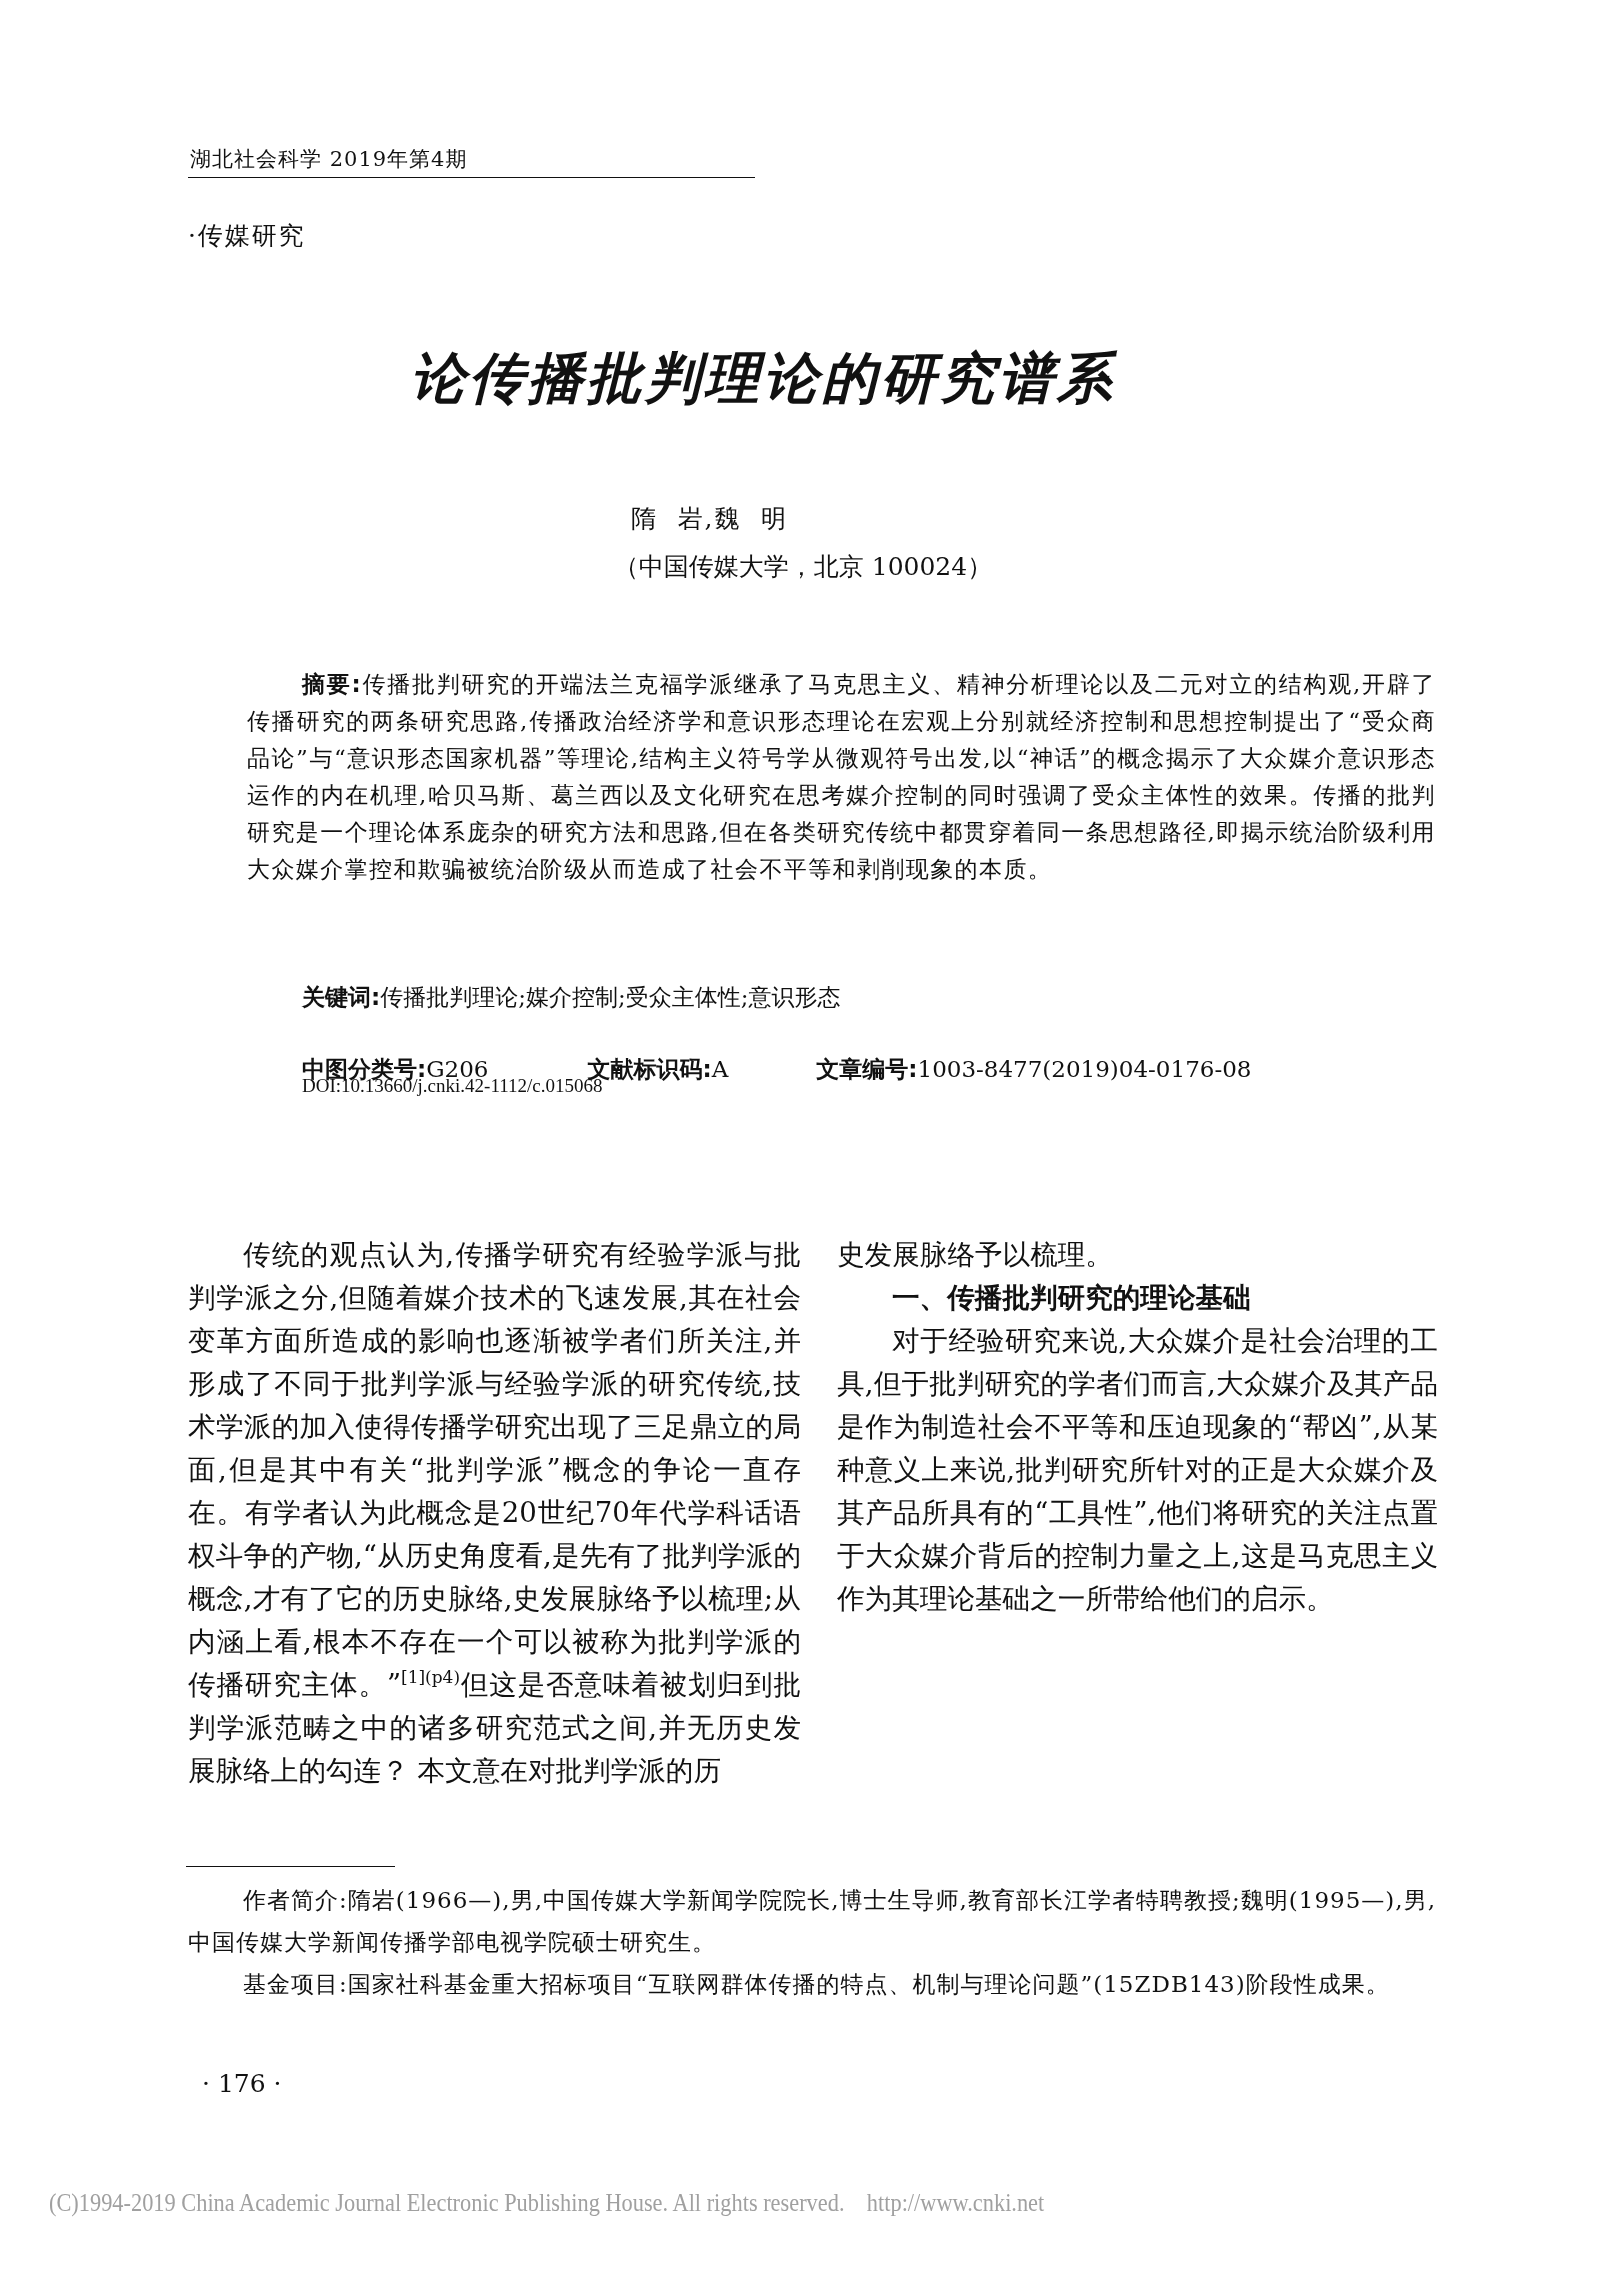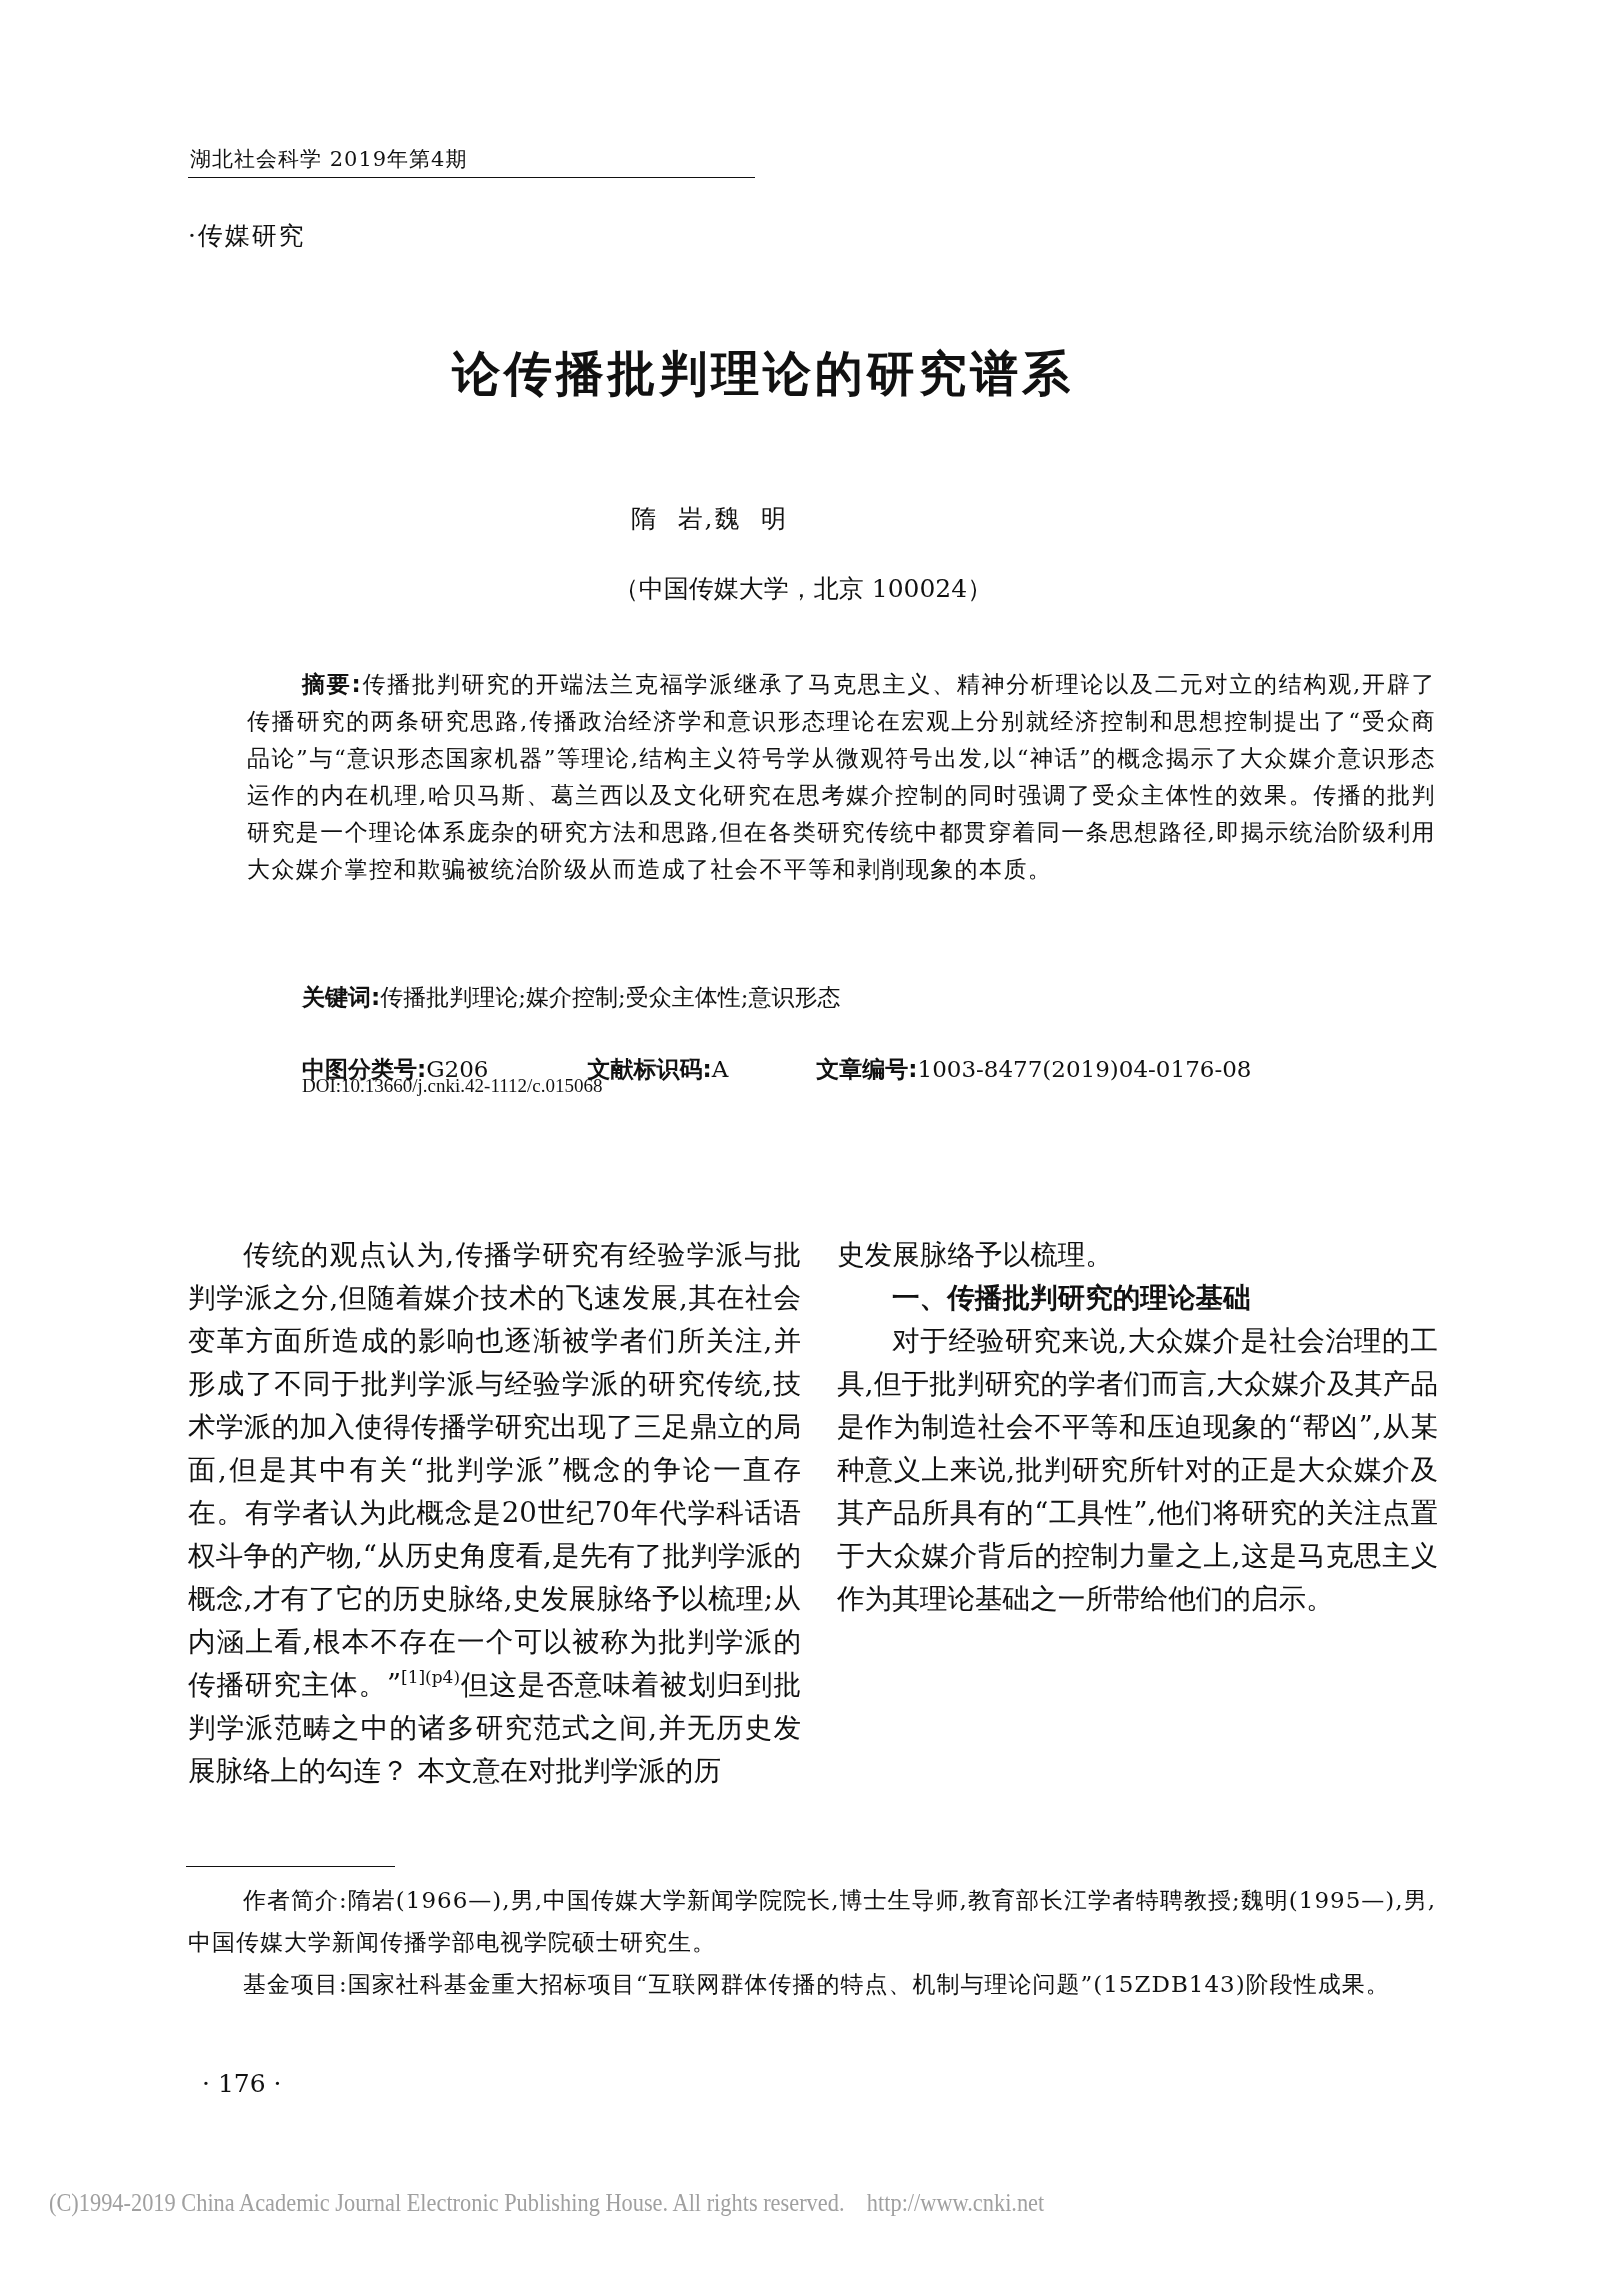--- a/index.html
+++ b/index.html
@@ -2,24 +2,24 @@
 <html style="font-size:15px"><head>
 <meta charset="utf-8">
 <style>
   html, body { margin: 0; padding: 0; background: #ffffff; }
   body { width: 1618px; height: 2269px; position: relative; overflow: hidden;
          font-family: "DejaVu Serif", "Liberation Serif", serif; color: #111; }
   .abs { position: absolute; }
   .running-head { left: 190px; top: 145px; font-size: 21px; letter-spacing: 1px; white-space: nowrap; }
   .head-rule { left: 188px; top: 177px; width: 567px; height: 0; border-top: 1.9px solid #111; }
   .section-label { left: 188px; top: 219px; font-size: 25px; letter-spacing: 1.9px; white-space: nowrap; }
-  .title { left: 0; width: 1526px; top: 342px; text-align: center; font-size: 48px; font-weight: bold;
-           font-family: "DejaVu Sans", "Liberation Sans", sans-serif; letter-spacing: 3.8px; }
+  .title { left: 0; width: 1526px; top: 342px; text-align: center; font-size: 55px; font-weight: bold;
+           font-family: "DejaVu Sans", "Liberation Sans", sans-serif; letter-spacing: 3.8px; font-style: italic; }
   .authors { left: 0; width: 1419px; top: 502px; text-align: center; font-size: 25px; letter-spacing: 1.9px; white-space: pre; }
-  .affil { left: 0; width: 1606px; top: 572px; text-align: center; font-size: 25px; white-space: nowrap; }
+  .affil { left: 0; width: 1606px; top: 550px; text-align: center; font-size: 25px; white-space: nowrap; }
   .abstract { left: 247px; top: 666px; width: 1189px; font-size: 23px; line-height: 37px; text-align: justify;
               letter-spacing: 1.4px; text-indent: 55px; }
   .abstract .lbl { font-weight: bold; font-family: "DejaVu Sans", "Liberation Sans", sans-serif; }
   .meta-line { font-size: 23px; white-space: nowrap; }
   .lbl { font-weight: bold; font-family: "DejaVu Sans", "Liberation Sans", sans-serif; }
   .kw { left: 302px; top: 982px; }
   .cls { left: 302px; top: 1054px; }
   .cls span.gap { display: inline-block; }
   .doi { left: 302px; top: 1075px; font-size: 19px; font-family: "Liberation Serif", serif; white-space: nowrap; }
   .col { top: 1233px; width: 613px; font-size: 27.6px; line-height: 43px; text-align: justify; }

